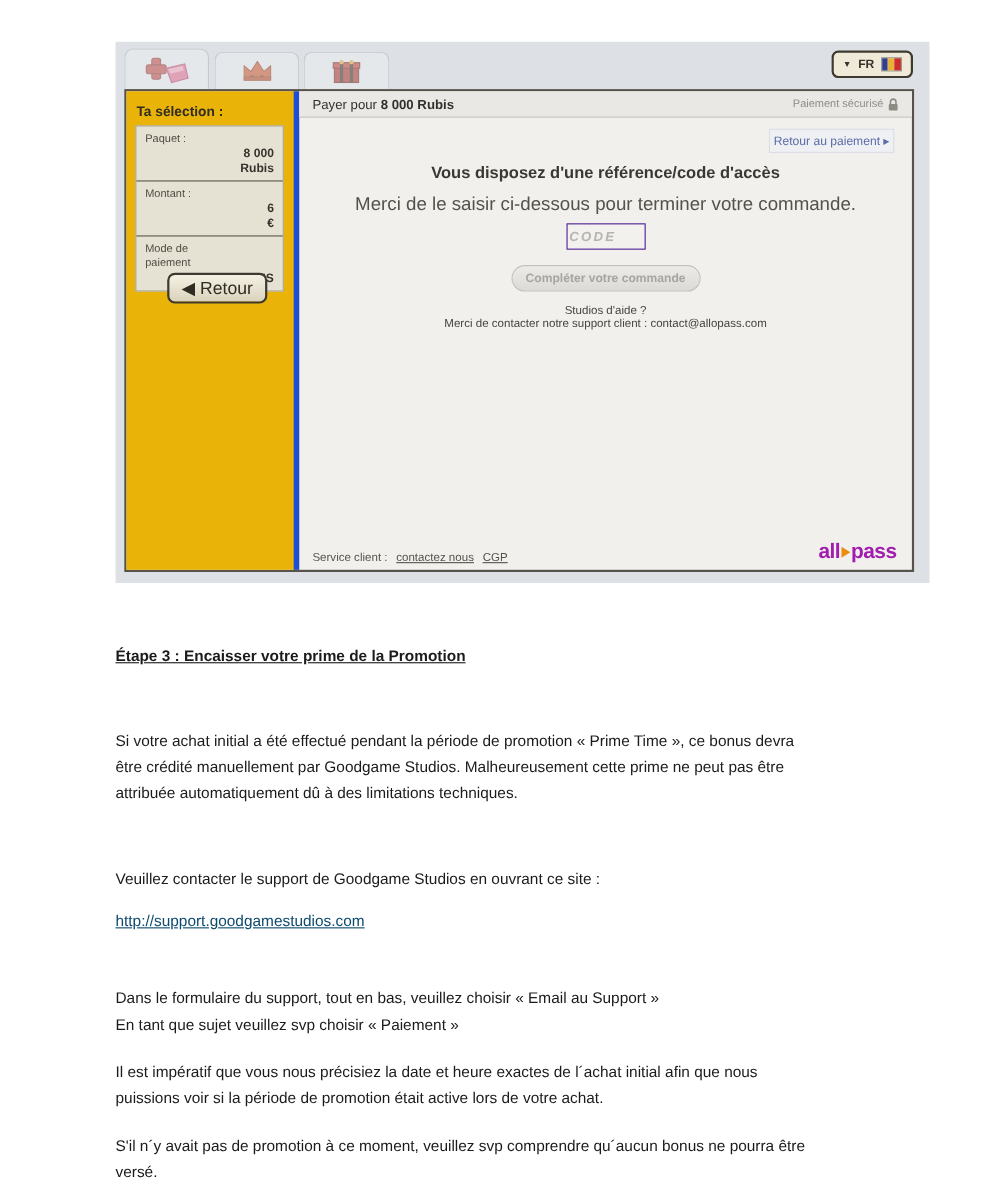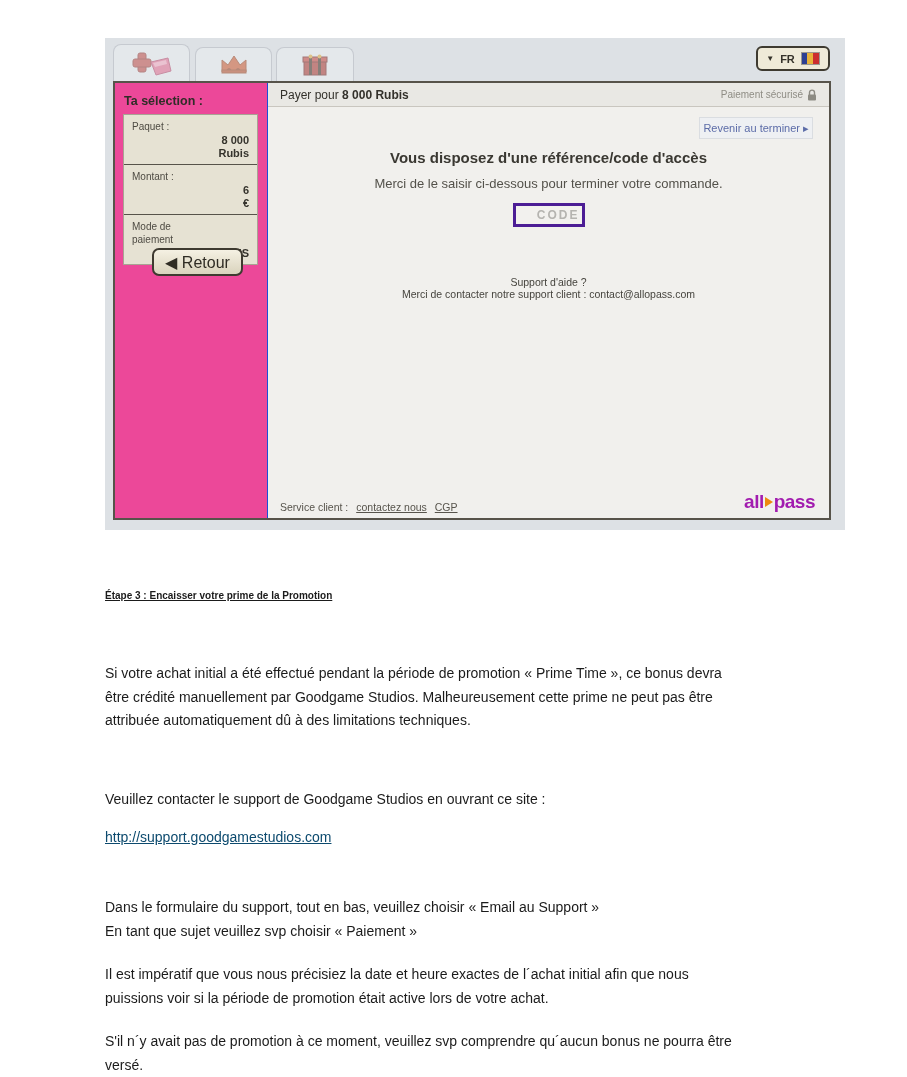--- a/index.html
+++ b/index.html
@@ -10,50 +10,50 @@
   .tab svg{opacity:.55;}
   .tab1{left:8px;top:6px;width:75px;height:37px;}
   .tab2{left:90px;top:9px;width:75px;height:34px;}
   .tab3{left:171px;top:9px;width:76px;height:34px;}
   .langbtn{position:absolute;left:651px;top:8px;width:74px;height:25px;background:#efead8;border:2px solid #3e3a30;border-radius:6px;display:flex;align-items:center;justify-content:center;gap:6px;font-size:11px;font-weight:bold;color:#35322a;box-sizing:border-box;cursor:pointer;}
   .langbtn .arr{font-size:8px;}
   .flag{width:17px;height:11px;display:flex;border:1px solid #9b988f;}
   .flag i{flex:1;}
   .win{position:absolute;left:8px;top:43px;width:714px;height:435px;background:#f1f0ed;border:2px solid #57534a;display:flex;}
   
-  .side{width:152px;background:#ec4899;border-right:1px solid #1d4ed8;position:relative;flex:none;}
+  .side{width:152px;background:#eab308;border-right:5px solid #1d4ed8;position:relative;flex:none;}
   .side-title{position:absolute;left:9px;top:11px;font-size:12.5px;font-weight:bold;color:#2f2d27;}
   .selbox{position:absolute;left:8px;top:31px;width:133px;background:#e6e2d3;border:1px solid #a8a393;}
   .selrow{padding:5px 8px 4px 8px;}
   .selrow + .selrow{border-top:1px solid #57534a;}
   .selrow .lbl{font-size:10px;color:#4e4b43;white-space:pre-line;line-height:13px;}
   .selrow .val{font-size:11px;font-weight:bold;color:#35332c;text-align:right;white-space:pre-line;line-height:13px;margin-top:1px;}
   .retour{position:absolute;left:37px;top:165px;width:91px;height:28px;background:linear-gradient(#f5f1e3,#d9d3bd);border:2px solid #3e3a30;border-radius:7px;font-size:16px;color:#2f2c24;display:flex;align-items:center;justify-content:center;box-sizing:border-box;cursor:pointer;font-family:"Liberation Sans",sans-serif;}
   
   .main{flex:1;display:flex;flex-direction:column;position:relative;}
   .mhead{height:23px;background:#e9e8e4;border-bottom:1px solid #c9c6bf;display:flex;align-items:center;padding:0 12px;justify-content:space-between;flex:none;}
   .mhead .t{font-size:12px;color:#33312b;}
   .mhead .sec{font-size:10px;color:#8f8d85;display:flex;align-items:flex-start;gap:4px;}
   .mbody{position:relative;flex:1;}
   .revenir{position:absolute;right:16px;top:10px;width:112px;height:20px;background:#eef0f3;border:1px solid #dadde1;color:#5c6ca8;font-size:11px;display:flex;align-items:center;justify-content:center;cursor:pointer;}
   .h1{position:absolute;left:0;right:0;top:42px;text-align:center;font-size:15px;font-weight:bold;color:#3a3832;}
-  .sub{position:absolute;left:0;right:0;top:69px;text-align:center;font-size:13px;color:#53514a;}
-  .code{position:absolute;left:50%;margin-left:-36px;top:96px;width:72px;height:24px;border:3px solid #4c1d95;background:#f2f1ee;color:#b5b4b0;font-size:12px;font-weight:bold;letter-spacing:2px;text-align:right;box-sizing:border-box;font-family:"Liberation Sans",sans-serif;}
+  .sub{position:absolute;left:0;right:0;top:69px;text-align:center;font-size:17px;color:#53514a;}
+  .code{position:absolute;left:50%;margin-left:-36px;top:96px;width:72px;height:24px;border:1px solid #4c1d95;background:#f2f1ee;color:#b5b4b0;font-size:12px;font-weight:bold;letter-spacing:2px;text-align:left;box-sizing:border-box;font-family:"Liberation Sans",sans-serif;font-style:italic;}
   .code::placeholder{color:#b5b4b0;opacity:1;}
   .submit{position:absolute;left:50%;margin-left:-86px;top:134px;width:172px;height:24px;border:1px solid #c3c2be;border-radius:12px;background:linear-gradient(#ecebe8,#dbdad6);color:#a6a5a1;font-size:11px;font-weight:bold;box-sizing:border-box;cursor:default;font-family:"Liberation Sans",sans-serif;}
   .help1{position:absolute;left:0;right:0;top:169px;text-align:center;font-size:10.5px;color:#46443e;}
   .help2{position:absolute;left:0;right:0;top:181px;text-align:center;font-size:10.5px;color:#46443e;}
   .mfoot{position:absolute;left:12px;right:14px;bottom:5px;display:flex;justify-content:space-between;align-items:flex-end;}
   .svc{font-size:10.5px;color:#57544c;}
   .svc a{color:#57544c;text-decoration:underline;margin-left:5px;cursor:pointer;}
   .logo{font-size:19px;font-weight:bold;color:#a21caf;display:flex;align-items:center;letter-spacing:-0.5px;}
   .logo .tri{width:0;height:0;border-left:8px solid #ee8a0e;border-top:5px solid transparent;border-bottom:5px solid transparent;margin:0 1px;display:inline-block;}
   
   .doc{position:absolute;left:105px;width:710px;color:#1b1b1b;font-size:14px;line-height:23.5px;white-space:pre-line;}
-  .doc-h{top:586px;font-size:10px;font-weight:bold;text-decoration:underline;line-height:20px;}
+  .doc-h{top:586px;font-size:14px;font-weight:bold;text-decoration:underline;line-height:20px;}
   .p1{top:662px;}
   .p2{top:788px;}
   .plink{top:826px;}
   .plink a{color:#0c4a6e;text-decoration:underline;}
   .p3{top:896px;}
   .p4{top:963px;}
   .p5{top:1030px;}
 </style>
 </head>
 <body>
@@ -126,25 +126,26 @@
         <div class="t"><span>Payer pour </span><b>8 000 Rubis</b></div>
         <div class="sec">
           <span>Paiement sécurisé</span>
           <svg width="10" height="12" viewBox="0 0 10 12">
             <path d="M2.5,6 V3.6 a2.5,2.5 0 0 1 5,0 V6" fill="none" stroke="#8d8b83" stroke-width="1.4"></path>
             <rect x="1" y="5.5" width="8" height="6" rx="1" fill="#8d8b83"></rect>
           </svg>
         </div>
       </div>
       <div class="mbody">
-        <div class="revenir">Revenir au terminer ▸</div>
+        <div class="revenir">Retour au paiement ▸</div>
         <div class="h1">Vous disposez d'une référence/code d'accès</div>
         <div class="sub">Merci de le saisir ci-dessous pour terminer votre commande.</div>
         <input class="code" placeholder="CODE" style="">
-        <div class="help1">Support d'aide ?</div>
+        <button class="submit" disabled="">Compléter votre commande</button>
+        <div class="help1">Studios d'aide ?</div>
         <div class="help2">Merci de contacter notre support client : contact@allopass.com</div>
         <div class="mfoot">
           <div class="svc">
             <span>Service client :</span>
             <a>contactez nous</a>
             <a>CGP</a>
           </div>
           <div class="logo">
             <span>all</span>
             <span class="tri"></span>

